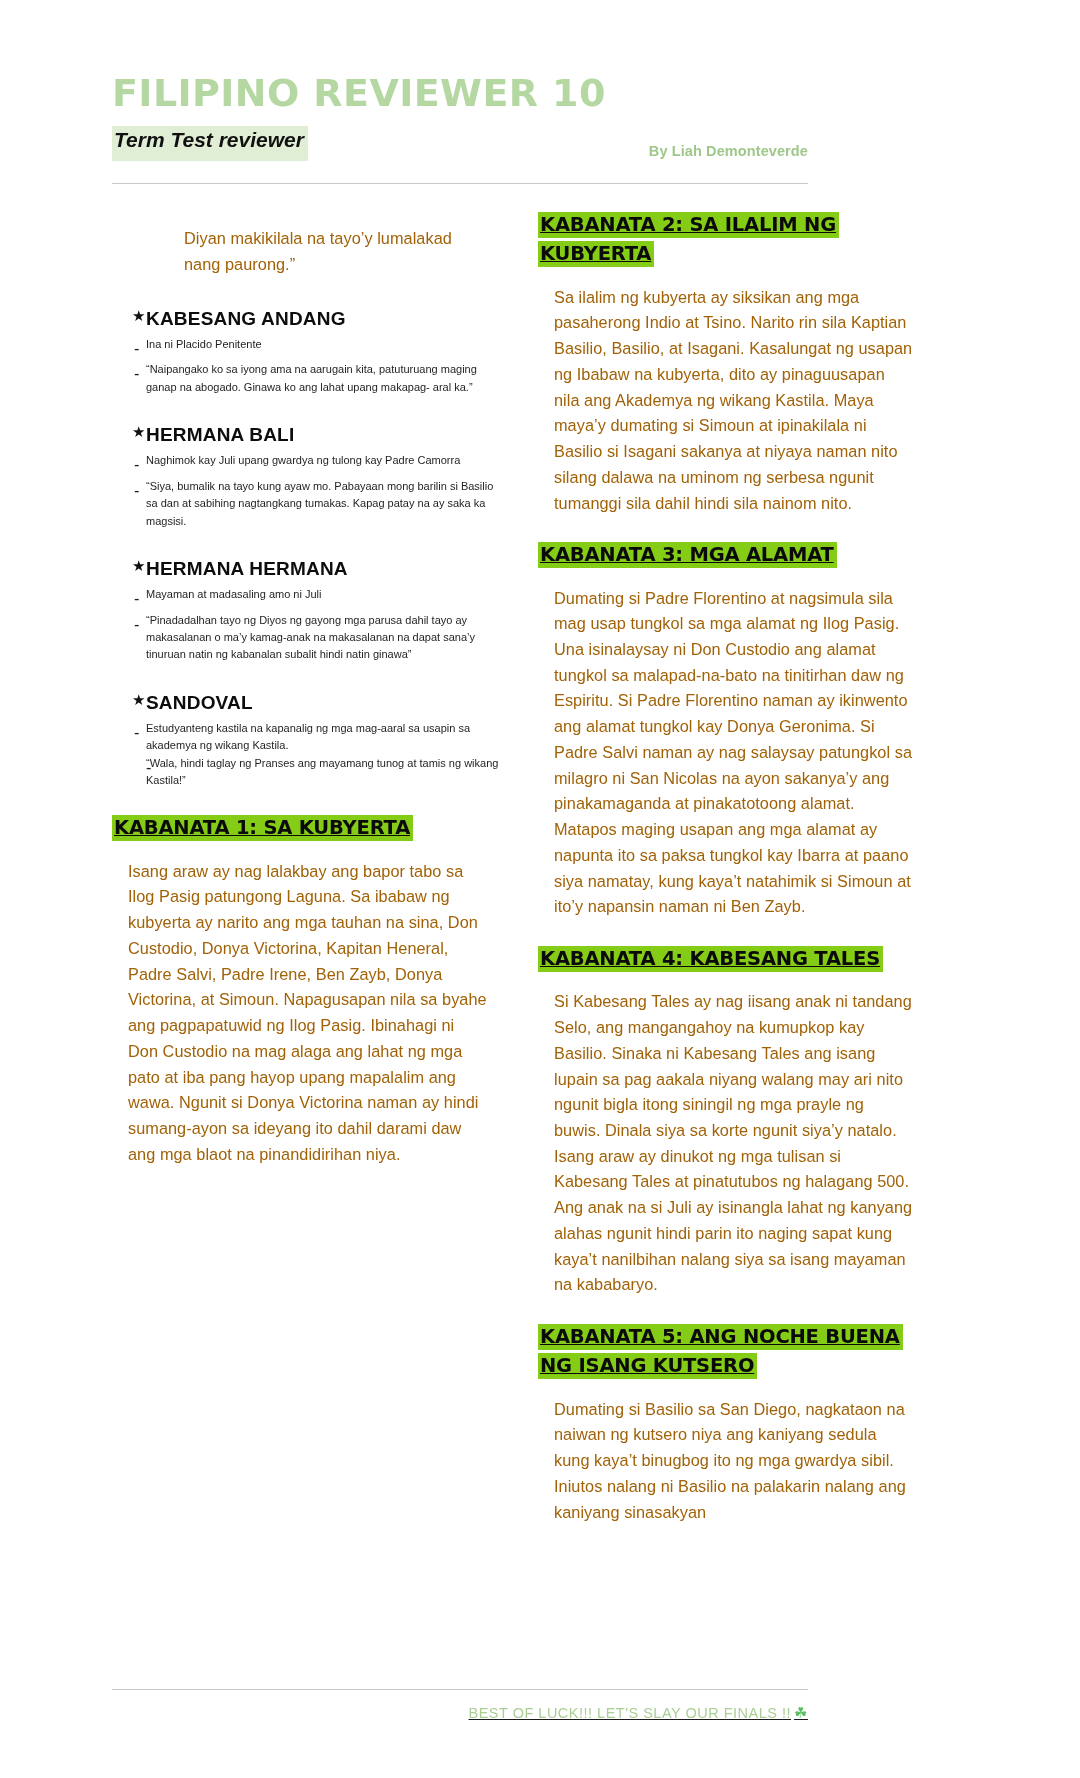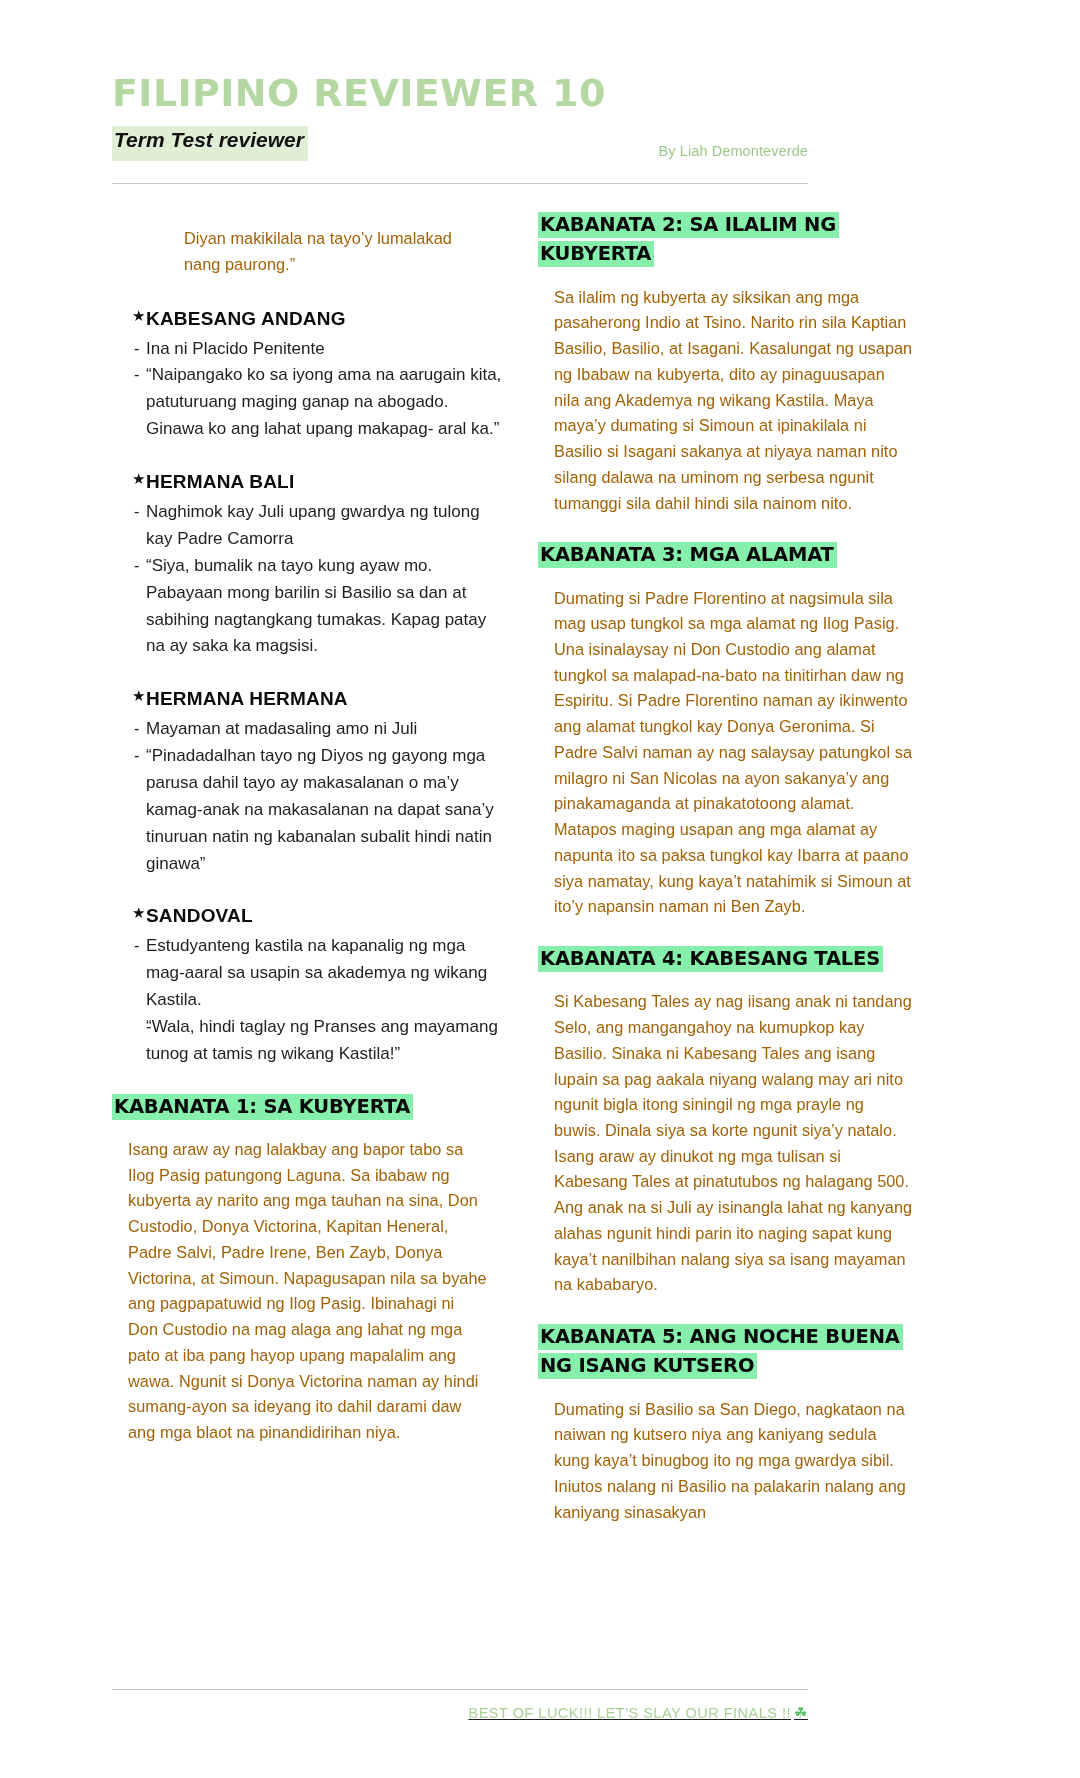--- a/index.html
+++ b/index.html
@@ -49,21 +49,21 @@
     font-weight: 700;
     font-style: italic;
     color: #111111;
     background: #dfeed4;
     padding: 1px 4px 8px 2px;
     line-height: 1.25;
   }
   .byline {
     font-size: 14.5px;
     color: #9ec78a;
-    font-weight: 400;
+    font-weight: 700;
     padding-bottom: 2px;
     letter-spacing: 0.1px;
   }
   .rule-top {
     border: 0;
     border-top: 1px solid #c9c9c9;
     margin: 16px 0 0 0;
   }
 
   
@@ -125,39 +125,40 @@
     width: 34px;
     flex: 0 0 34px;
     padding-left: 22px;
     font-size: 16.3px;
     line-height: 1.58;
     color: #1f1f1f;
   }
   .dash-glyph.indented { padding-left: 34px; }
   .dash-text {
     flex: 1 1 auto;
-    font-size: 17px;
+    font-size: 11px;
     line-height: 1.58;
     color: #1f1f1f;
   }
 
   
   .kab-head {
     font-family: "DejaVu Sans", sans-serif;
     font-size: 19.5px;
     font-weight: 700;
     line-height: 1.5;
     color: #0a0a0a;
     margin: 0 0 2px 0;
     letter-spacing: -0.2px;
   }
   .kab-head .hl {
-    background: #86efac;
+    background: #84cc16;
     padding: 1px 3px 2px 2px;
     box-decoration-break: clone;
+    text-decoration: underline;
     -webkit-box-decoration-break: clone;
   }
   .kab-block { margin-bottom: 24px; }
   .kab-block:last-child { margin-bottom: 0; }
   .col-left .kab-block { margin-top: 6px; }
 
   
   .footer {
     position: absolute;
     left: 112px;

